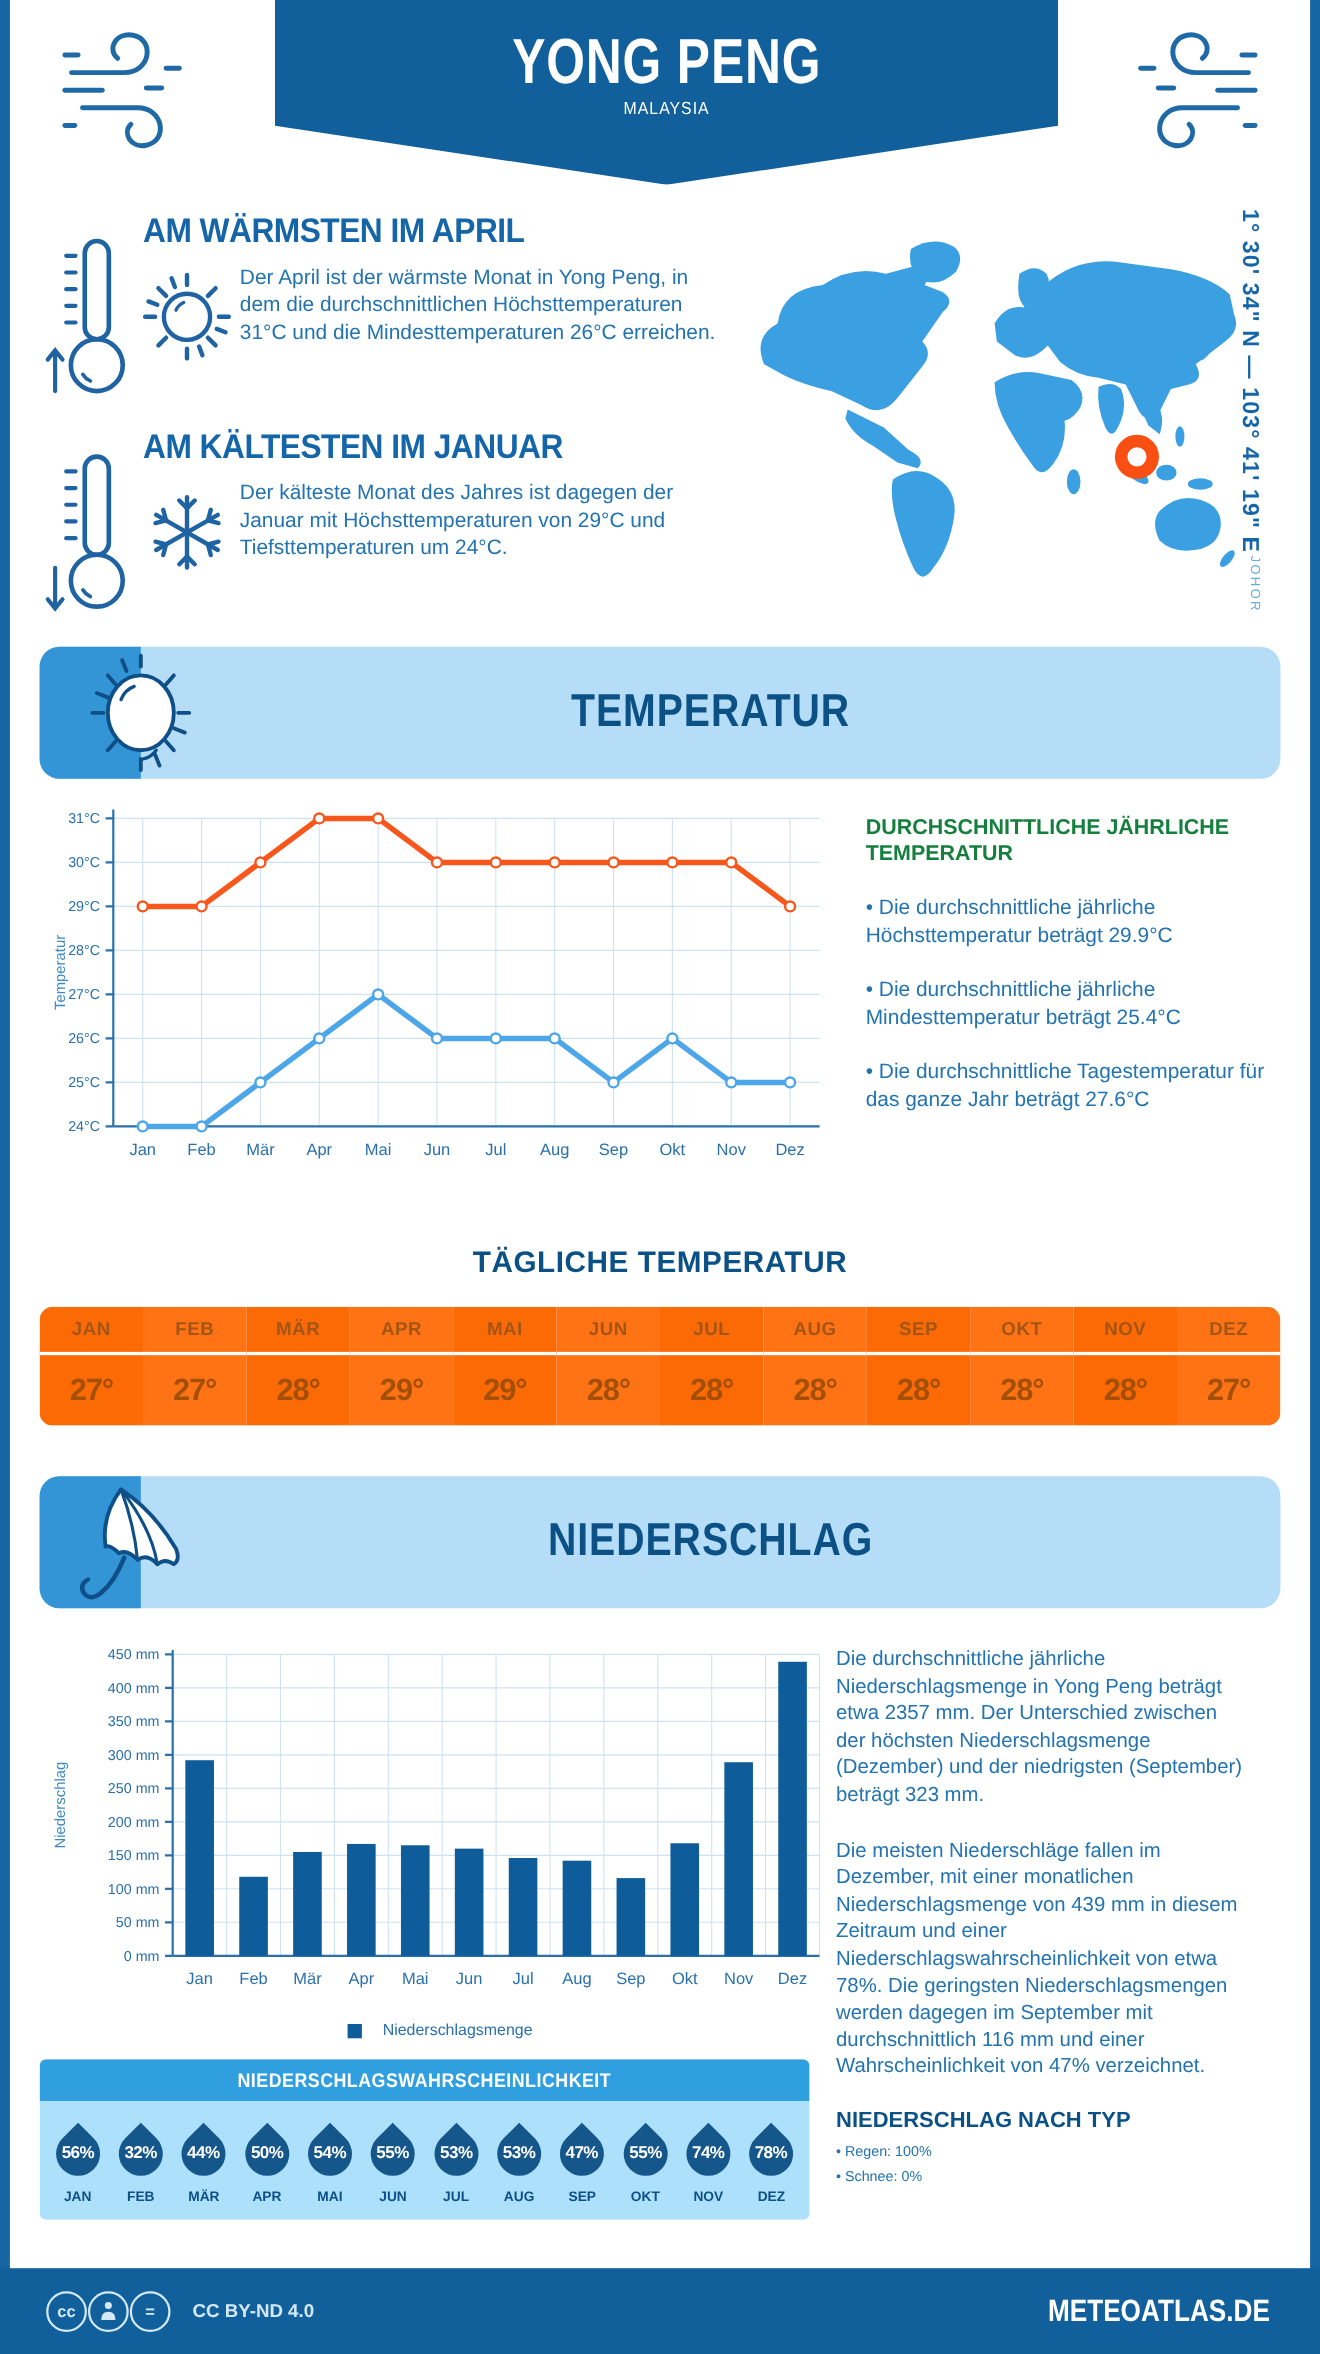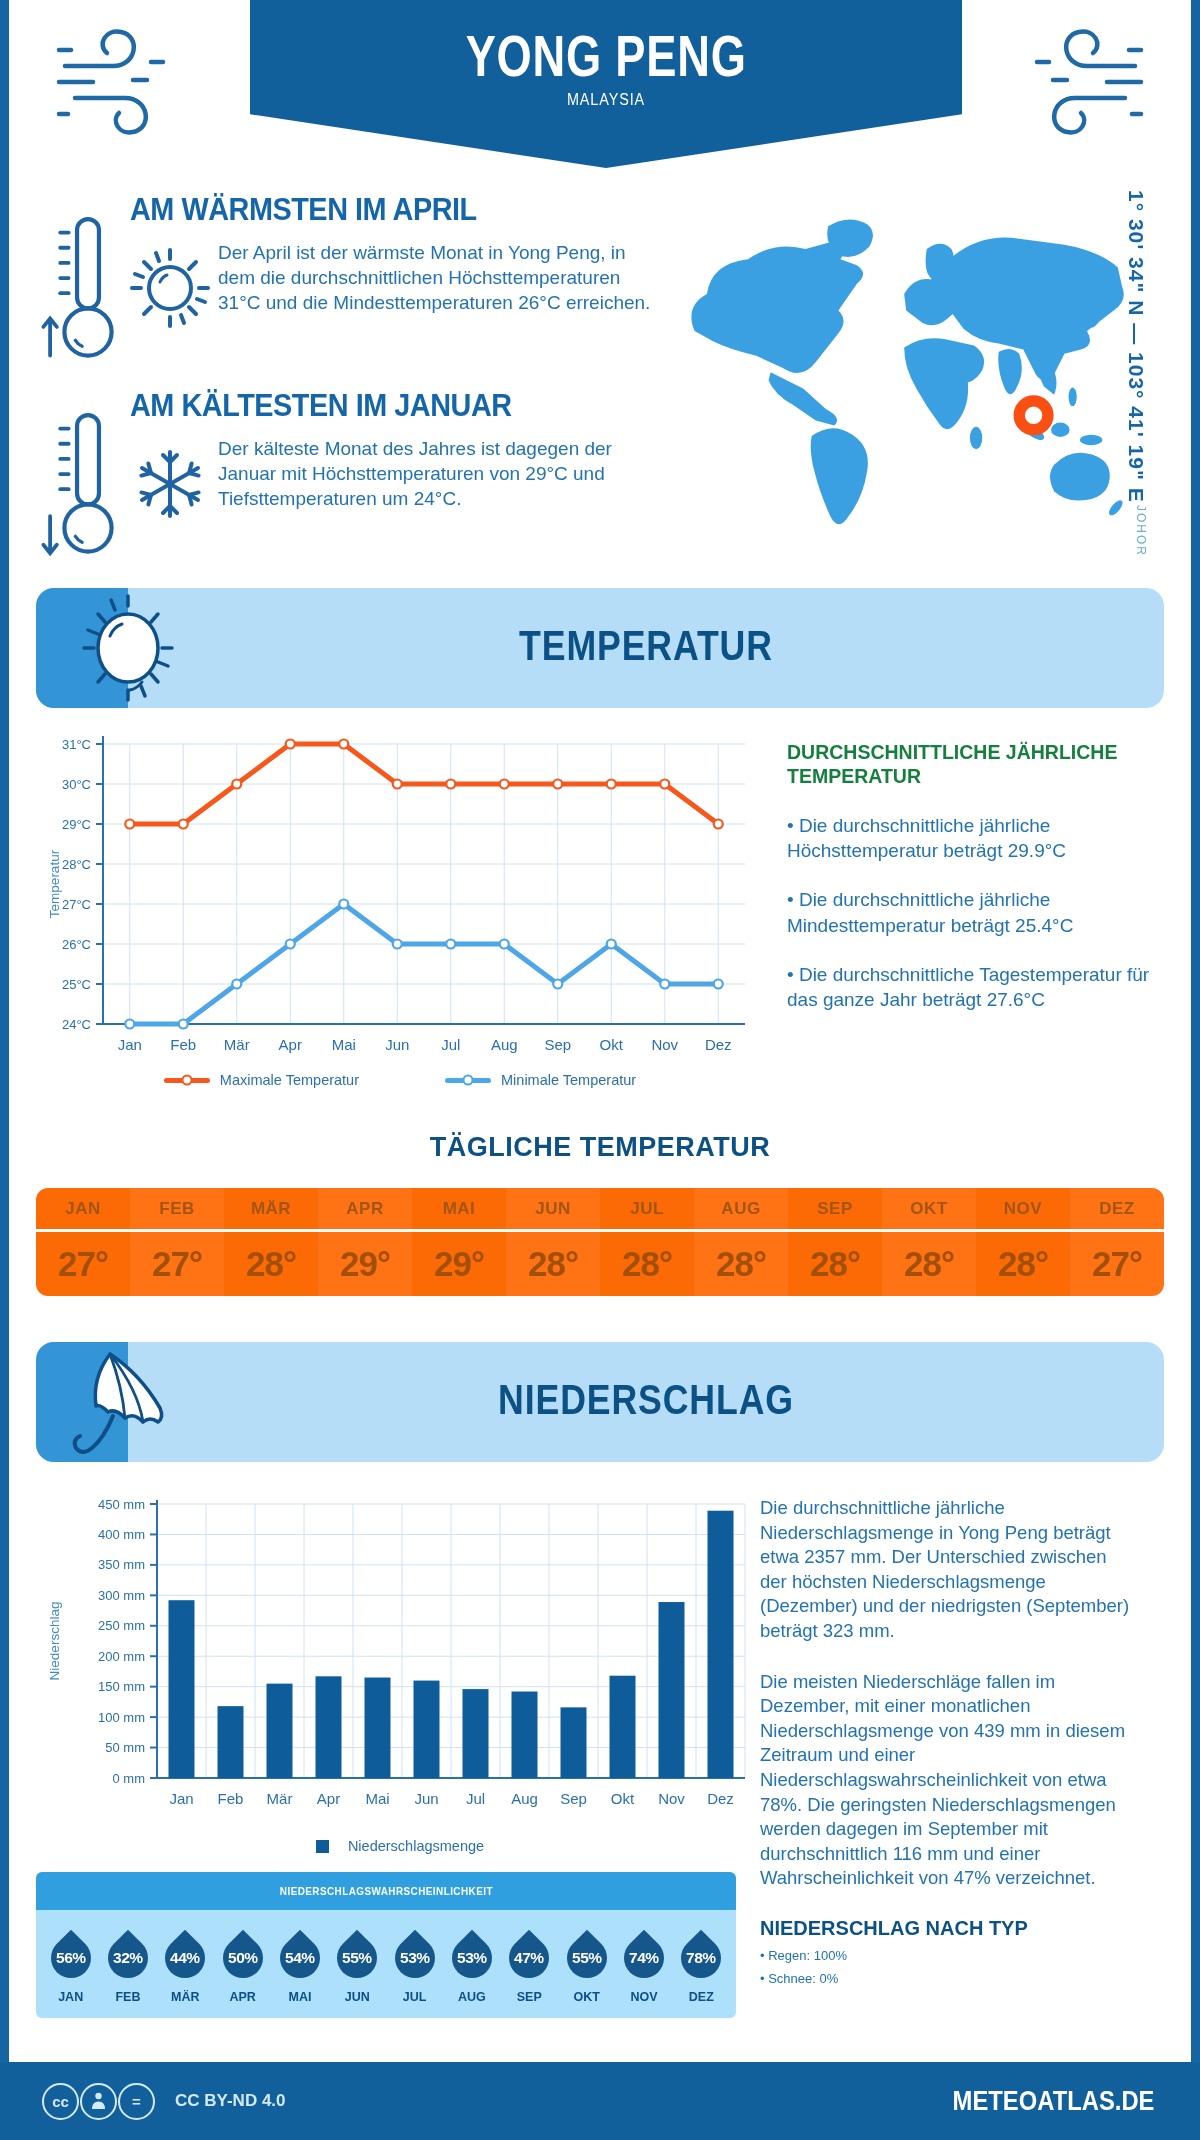--- a/index.html
+++ b/index.html
@@ -61,34 +61,34 @@
   #temp-side .b{margin-top:24px;font-size:19px;line-height:1.33;color:#2273b0;}
 
   
   #daily-title{position:absolute;left:0;top:1132px;width:1200px;text-align:center;font-size:27px;
                font-weight:bold;color:#0c5186;letter-spacing:0.5px;}
   #daily{position:absolute;left:36px;top:1188px;width:1128px;height:108px;border-radius:12px;
          overflow:hidden;display:flex;}
   .dcol{flex:1;display:flex;flex-direction:column;}
   .dcol .m{height:41px;display:flex;align-items:center;justify-content:center;font-size:17px;
            font-weight:bold;color:#a25514;border-bottom:3px solid #fff;letter-spacing:0.5px;}
-  .dcol .v{flex:1;display:flex;align-items:center;justify-content:center;font-size:35px;
+  .dcol .v{flex:1;display:flex;align-items:center;justify-content:center;font-size:28px;
            font-weight:bold;color:#a34f06;letter-spacing:-1px;}
   .dcol.even{background:#fc6a06}.dcol.odd{background:#ff7314}
 
   
   #precip-side{position:absolute;left:760px;top:1496px;width:376px;}
   #precip-side p{margin:0 0 26px 0;font-size:18.5px;line-height:1.33;color:#2273b0;}
   #precip-side h4{margin:0 0 8px 0;font-size:20px;font-weight:bold;color:#0c5186;}
   #precip-side .b{margin-top:8px;font-size:13px;color:#2273b0;}
 
   
   #prob{position:absolute;left:36px;top:1872px;width:700px;border-radius:6px;overflow:hidden;}
   #prob .ph{height:38px;background:#2f9fe0;display:flex;align-items:center;justify-content:center;
-            color:#fff;font-weight:bold;font-size:11px;letter-spacing:0.5px;}
+            color:#fff;font-weight:bold;font-size:18px;letter-spacing:0.5px;}
   #prob .ph span{transform:scaleX(0.9);}
   #prob .pb{background:#ade0fb;display:flex;padding:18px 6px 14px 6px;}
   .drop-col{flex:1;display:flex;flex-direction:column;align-items:center;}
   .drop{width:40px;height:40px;background:#15568b;border-radius:0 50% 50% 50%;transform:rotate(45deg);
         margin:10px 0 12px 0;display:flex;align-items:center;justify-content:center;}
   .drop span{transform:rotate(-45deg);color:#fff;font-weight:bold;font-size:15.5px;letter-spacing:-0.5px;}
   .drop-col .mon{font-size:12.5px;font-weight:bold;color:#0d4f86;}
 
   
   #footer{position:absolute;left:0;top:2062px;width:1200px;height:78px;background:#11609b;
@@ -336,34 +336,20 @@
       <circle cx="245.25" cy="222" r="4.5" fill="#ffffff" stroke="#4da6e8" stroke-width="2.2"></circle>
       <circle cx="298.75" cy="182" r="4.5" fill="#ffffff" stroke="#4da6e8" stroke-width="2.2"></circle>
       <circle cx="352.25" cy="222" r="4.5" fill="#ffffff" stroke="#4da6e8" stroke-width="2.2"></circle>
       <circle cx="405.75" cy="222" r="4.5" fill="#ffffff" stroke="#4da6e8" stroke-width="2.2"></circle>
       <circle cx="459.25" cy="222" r="4.5" fill="#ffffff" stroke="#4da6e8" stroke-width="2.2"></circle>
       <circle cx="512.75" cy="262" r="4.5" fill="#ffffff" stroke="#4da6e8" stroke-width="2.2"></circle>
       <circle cx="566.25" cy="222" r="4.5" fill="#ffffff" stroke="#4da6e8" stroke-width="2.2"></circle>
       <circle cx="619.75" cy="262" r="4.5" fill="#ffffff" stroke="#4da6e8" stroke-width="2.2"></circle>
       <circle cx="673.25" cy="262" r="4.5" fill="#ffffff" stroke="#4da6e8" stroke-width="2.2"></circle>
     </svg>
-  <div id="temp-legend">
-      <div class="leg-item">
-        <span class="leg-line" style="background:#f8571c">
-          <i style="border-color:#f8571c"></i>
-        </span>
-        <span>Maximale Temperatur</span>
-      </div>
-      <div class="leg-item">
-        <span class="leg-line" style="background:#4da6e8">
-          <i style="border-color:#4da6e8"></i>
-        </span>
-        <span>Minimale Temperatur</span>
-      </div>
-    </div>
 
   <div id="temp-side">
     <h3>DURCHSCHNITTLICHE JÄHRLICHE TEMPERATUR</h3>
     <div class="b">• Die durchschnittliche jährliche Höchsttemperatur beträgt 29.9°C</div>
     <div class="b">• Die durchschnittliche jährliche Mindesttemperatur beträgt 25.4°C</div>
     <div class="b">• Die durchschnittliche Tagestemperatur für das ganze Jahr beträgt 27.6°C</div>
   </div>
 
   <div id="daily-title">TÄGLICHE TEMPERATUR</div>
   <div id="daily">

